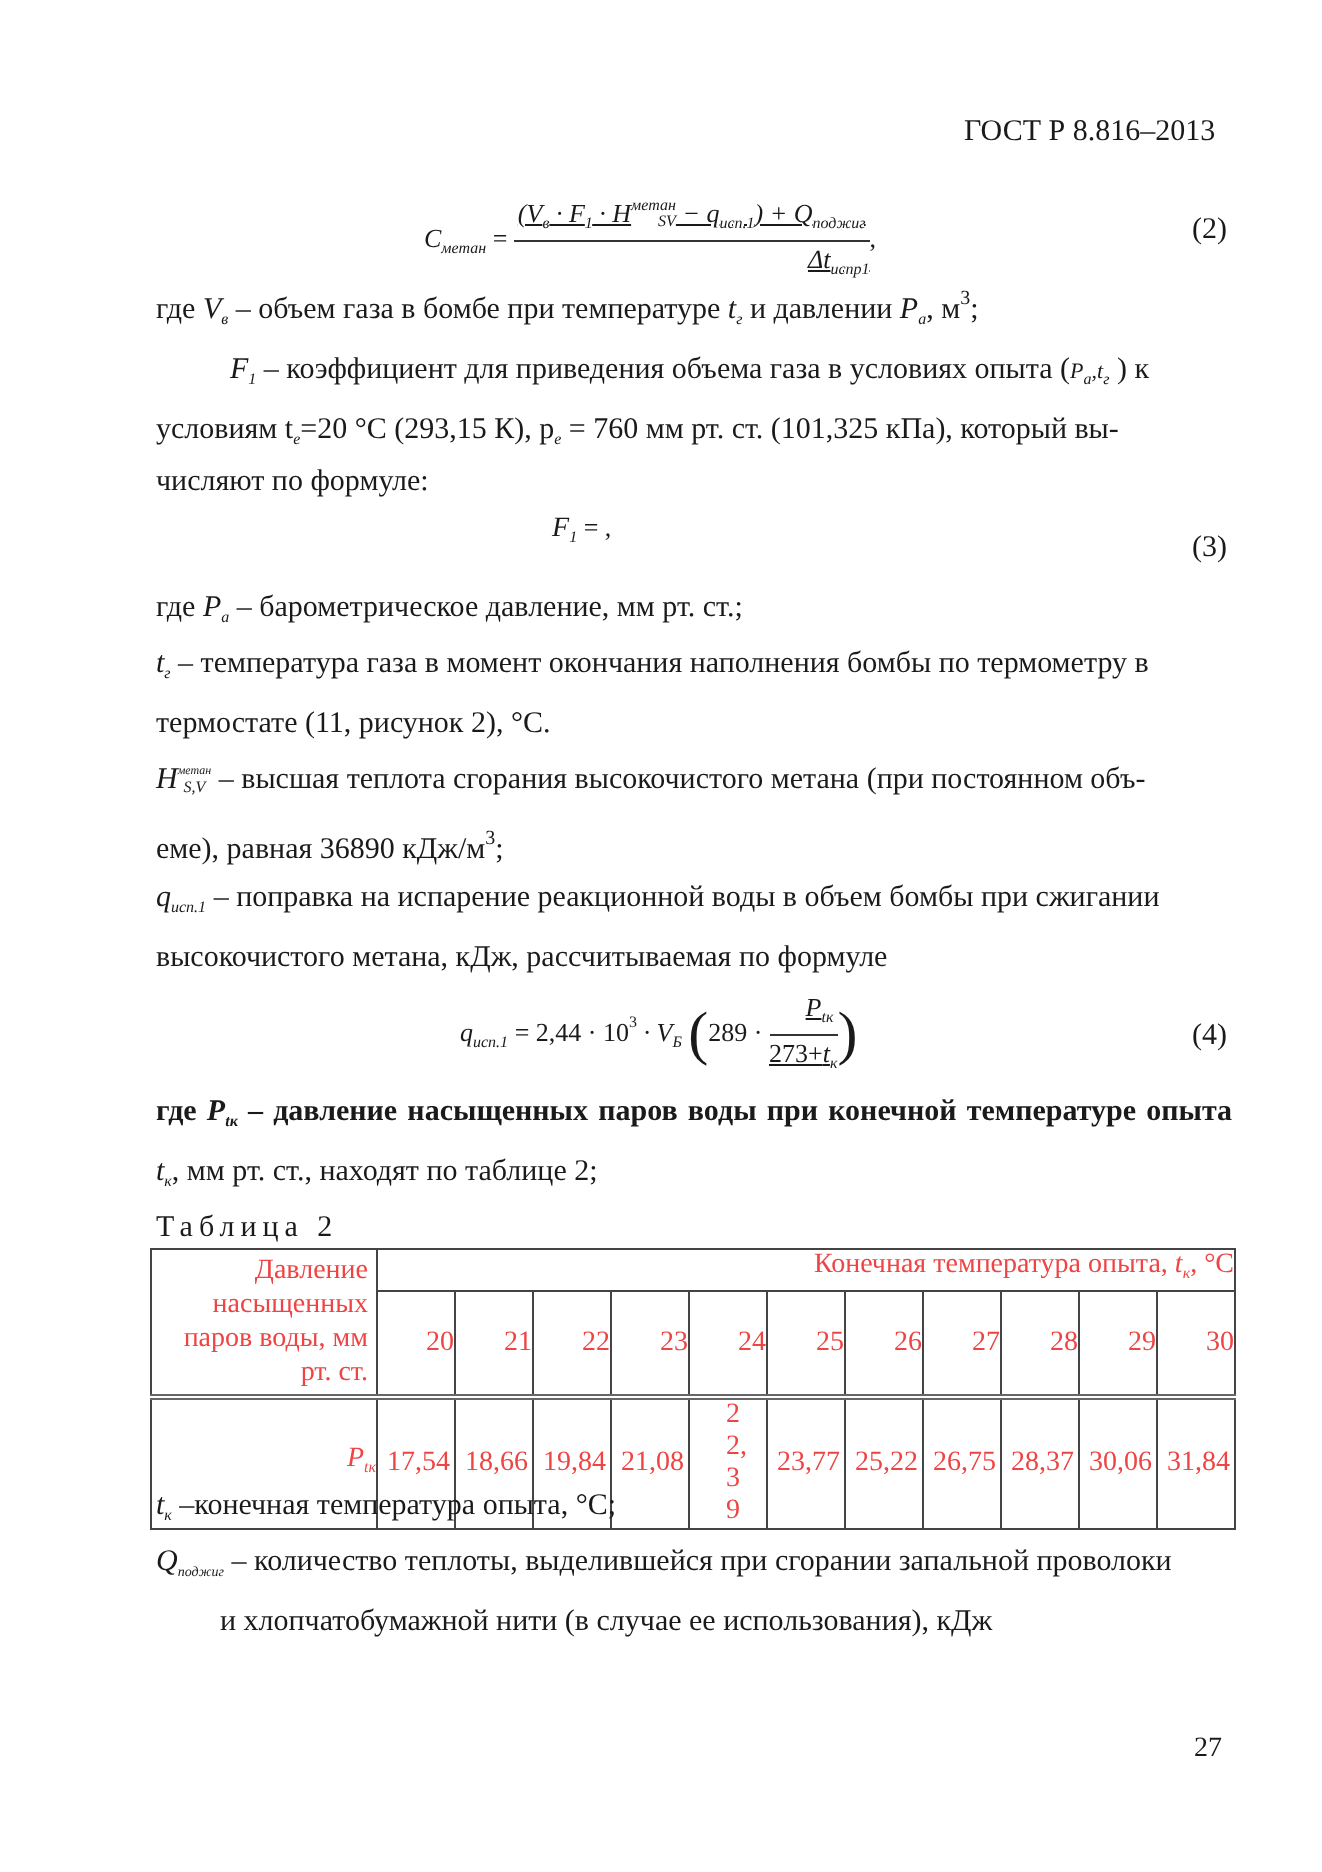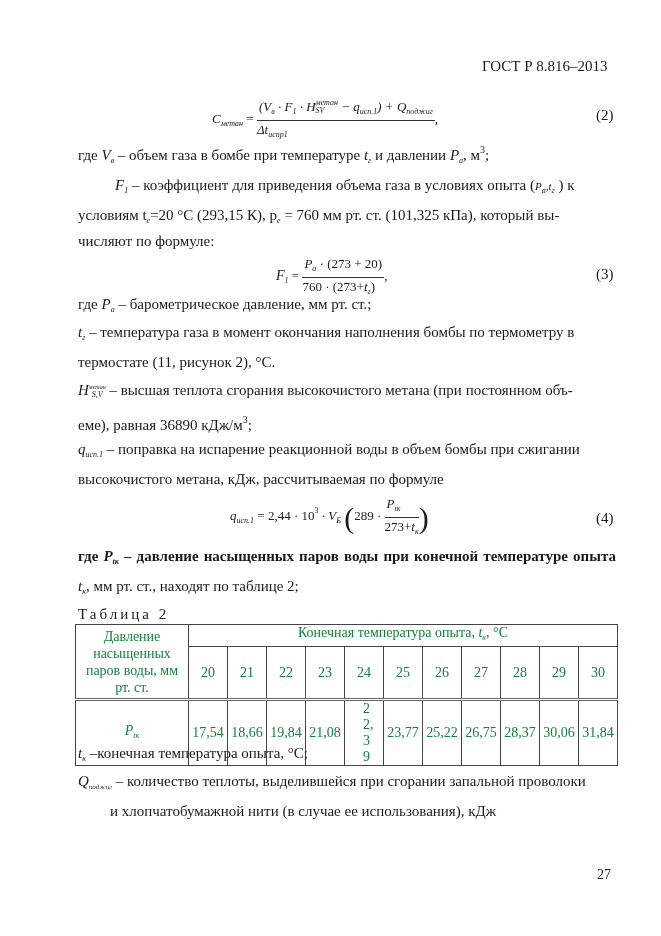--- a/index.html
+++ b/index.html
@@ -9,32 +9,32 @@
     color: #1a1a1a; font-size: 15px;
   }
   .abs { position: absolute; white-space: nowrap; }
   .it { font-style: italic; }
   .sub { font-size: 8px; font-style: italic; vertical-align: -3px; }
   .sup { font-size: 8px; font-style: italic; vertical-align: 7px; }
   .supn { font-size: 10px; vertical-align: 7px; }
   .line { position: absolute; left: 78px; width: 538px; font-size: 15px; line-height: 18px; white-space: nowrap; }
   .just { text-align: justify; text-align-last: justify; }
   .eqnum { position: absolute; left: 596px; font-size: 15px; }
-  .frac { display: inline-block; vertical-align: middle; text-align: left; }
+  .frac { display: inline-block; vertical-align: middle; text-align: right; text-decoration: underline; }
   .frac .num { display: block; padding: 0 2px 1px; border-bottom: 1px solid #333; font-size: 13px; line-height: 15px; }
   .frac .den { display: block; padding-top: 1px; font-size: 13px; line-height: 15px; }
   .eq { font-size: 13px; }
 
   table.t2 {
     position: absolute; left: 75px; top: 624px; width: 543px;
     border-collapse: collapse; font-size: 14px; table-layout: fixed;
   }
   table.t2 td {
-    border: 1px solid #444; text-align: center; vertical-align: middle; padding: 0;
-    line-height: 16px; color: #15803d;
+    border: 1px solid #444; text-align: right; vertical-align: middle; padding: 0;
+    line-height: 16px; color: #ef4444;
   }
   table.t2 tr.r1 td { height: 19px; }
   table.t2 tr.r2 td { height: 51px; }
   table.t2 tr.r3 td { height: 40px; }
   table.t2 tr.r3 td { border-top: 3px double #666; }
   .caption { letter-spacing: 3px; font-size: 15px; }
 </style>
 </head>
 <body>
 
@@ -62,24 +62,21 @@
 
 <div class="line" style="top:206px;">
   <span>условиям t</span><span class="sub">e</span><span>=20 °C (293,15 К), p</span><span class="sub">e</span><span> = 760 мм рт. ст. (101,325 кПа), который вы-</span>
 </div>
 
 <div class="line" style="top:232px;">числяют по формуле:</div>
 
 <div class="abs eq" style="left:276px; top:256px;">
   <span class="it" style="font-size:14px">F</span><span class="sub">1</span>
   <span> = </span>
-  <span class="frac">
-    <span class="num"><span class="it">P</span><span class="sub">а</span><span> · (273 + 20)</span></span>
-    <span class="den"><span>760 · (273+</span><span class="it">t</span><span class="sub">г</span><span>)</span></span>
-  </span><span>,</span>
+  <span>,</span>
 </div>
 <div class="eqnum" style="top:266px;">(3)</div>
 
 <div class="line" style="top:295px;">
   <span>где </span><span class="it">P</span><span class="sub">а</span><span> – барометрическое давление, мм рт. ст.;</span>
 </div>
 
 <div class="line" style="top:323px;">
   <span class="it">t</span><span class="sub">г</span><span> – температура газа в момент окончания наполнения бомбы по термометру в</span>
 </div>

